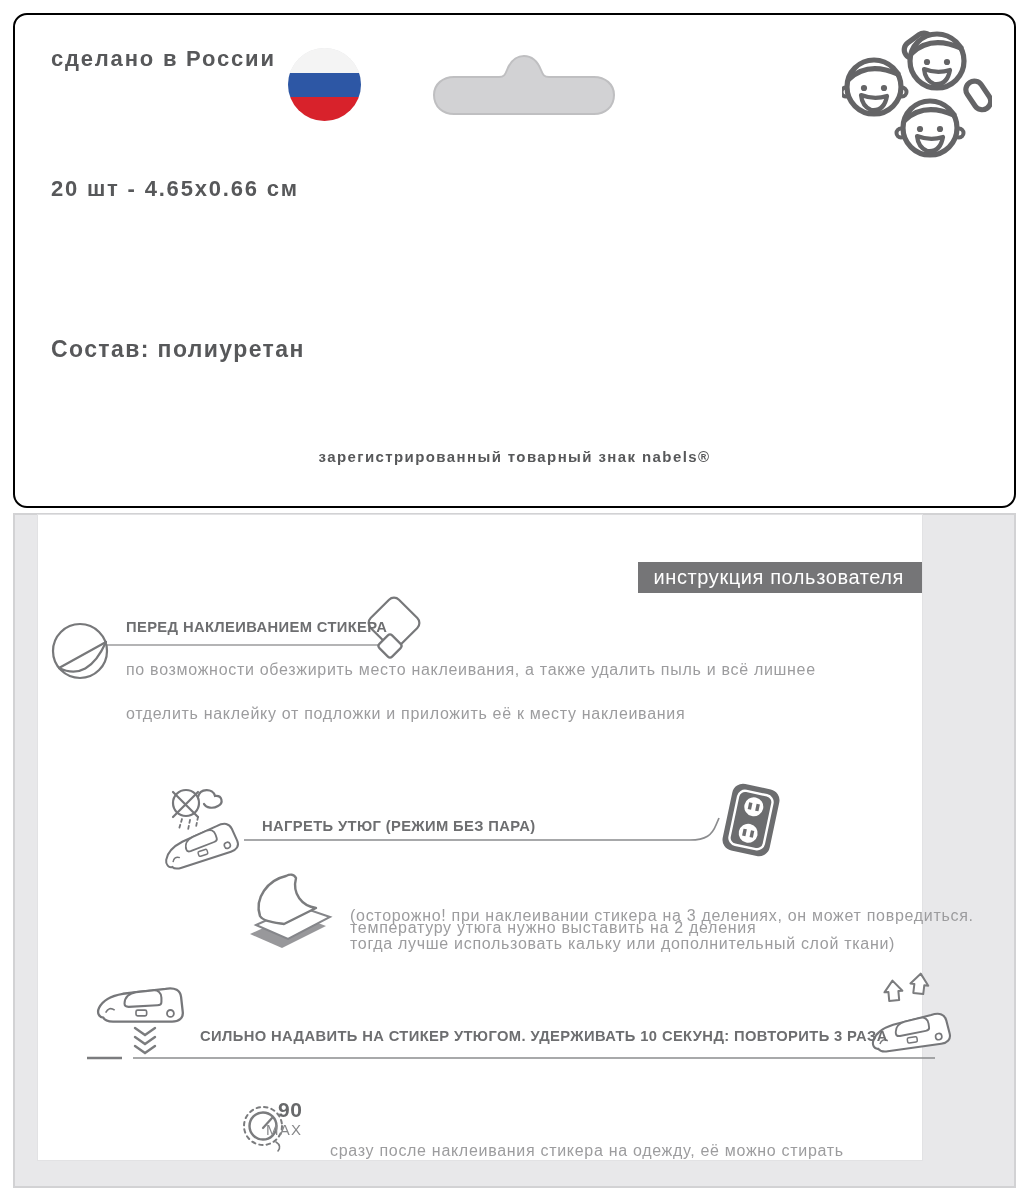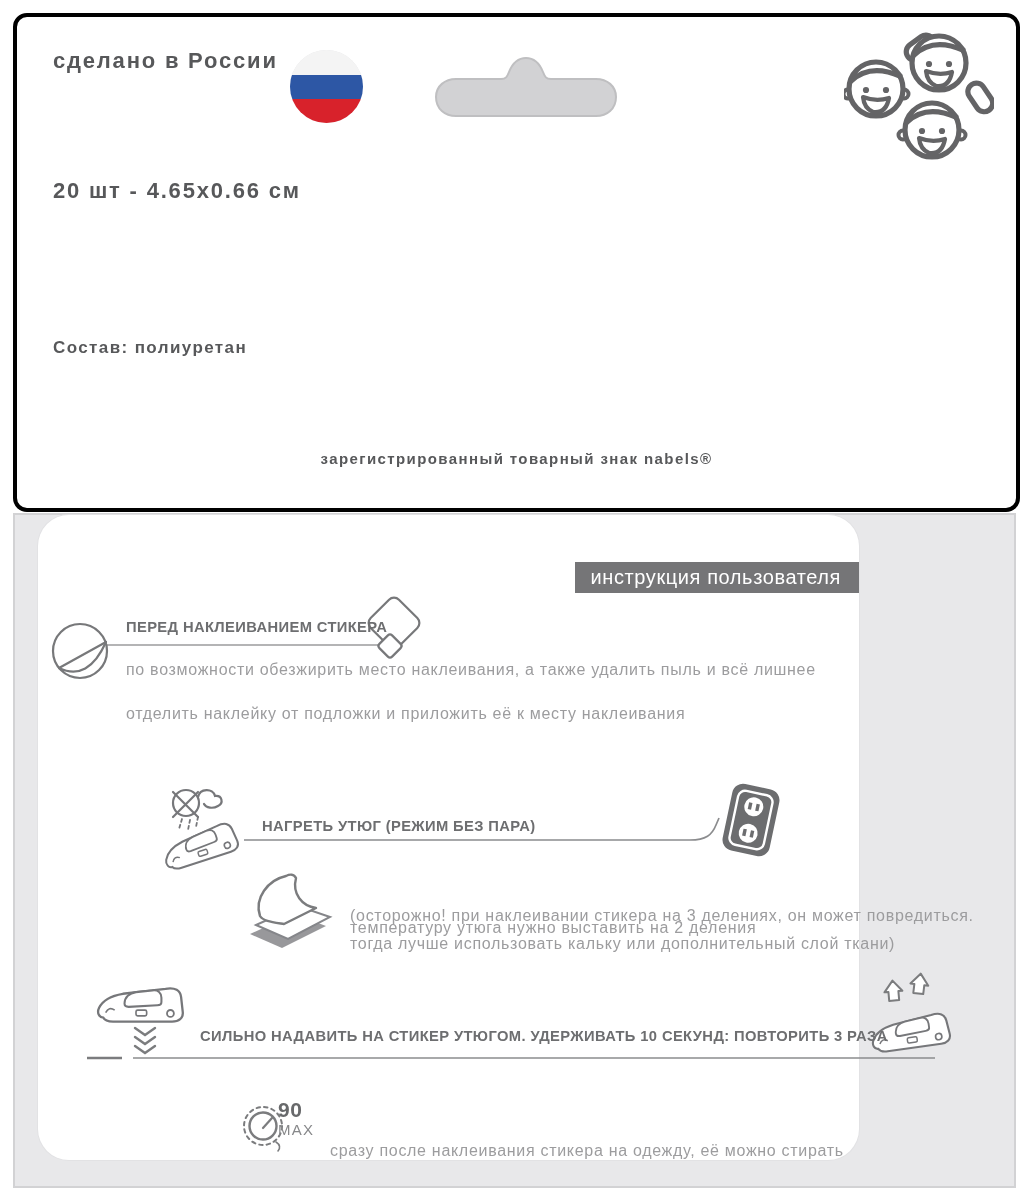--- a/index.html
+++ b/index.html
@@ -4,46 +4,45 @@
 <style>
   html,body{margin:0;padding:0;}
   body{
     width:1029px;height:1200px;position:relative;background:#ffffff;
     font-family:"Liberation Sans","DejaVu Sans",sans-serif;
     -webkit-font-smoothing:antialiased;overflow:hidden;
   }
   
   .top-card{
     position:absolute;left:13px;top:13px;width:999px;height:491px;
-    background:#ffffff;border:4px solid #000000;border-radius:14px;
+    background:#ffffff;border:2px solid #000000;border-radius:14px;
   }
   .made-in{position:absolute;left:36px;top:31px;font-size:22px;font-weight:600;
     color:#57585a;letter-spacing:1.8px;white-space:nowrap;}
   .flag{position:absolute;left:273px;top:33px;width:73px;height:73px;border-radius:50%;
     overflow:hidden;box-shadow:0 0 0 1px #e4e4e6 inset;}
   .flag .f-w{height:34%;background:#f4f4f4;}
   .flag .f-b{height:33%;background:#2d57a5;}
   .flag .f-r{height:33%;background:#d8222b;}
   .tab{position:absolute;left:412px;top:37px;}
   .faces{position:absolute;left:827px;top:11px;}
   .sizes{position:absolute;left:36px;top:155px;font-size:22px;font-weight:600;
     color:#57585a;letter-spacing:1.8px;line-height:37px;white-space:nowrap;}
-  .comp{position:absolute;left:36px;top:321px;font-size:17px;font-weight:600;
+  .comp{position:absolute;left:36px;top:321px;font-size:23px;font-weight:600;
     color:#57585a;letter-spacing:1.4px;white-space:nowrap;}
   .tm{position:absolute;left:0;right:0;top:433px;text-align:center;font-size:15px;
     font-weight:600;color:#57585a;letter-spacing:1.4px;white-space:nowrap;}
   
   .panel{
     position:absolute;left:13px;top:513px;width:999px;height:671px;
     background:#e8e8ea;border:2px solid #d2d2d4;
   }
   .inner{
-    position:absolute;left:23px;top:0;width:821px;height:645px;background:#ffffff;
+    position:absolute;left:23px;top:0;width:884px;height:645px;background:#ffffff;
     box-shadow:0 0 0 1px #e2e2e4;
-    border-radius:31px;
   }
   .badge{
     position:absolute;right:0;top:47px;height:31px;line-height:31px;
     background:#757577;color:#ffffff;font-size:20px;letter-spacing:0.6px;
     padding:0 18px 0 16px;white-space:nowrap;
   }
   .art{position:absolute;left:0;top:0;}
   .s-title{
     position:absolute;font-weight:700;font-size:15.5px;color:#6d6e70;
     letter-spacing:0.4px;white-space:nowrap;transform:scaleX(0.95);transform-origin:0 0;
@@ -54,21 +53,21 @@
   .t1{left:88px;top:103px;}
   .b1a{left:88px;top:146px;}
   .b1b{left:88px;top:190px;}
   .t2{left:224px;top:302px;}
   .b2a{left:312px;top:364px;margin-top:40px;}
   .b2b{left:312px;top:392px;}
   .b2c{left:312px;top:420px;}
   .t3{left:162px;top:512px;}
   .b4{left:292px;top:593px;margin-top:34px;}
   .temp90{position:absolute;left:240px;top:583px;font-size:21px;font-weight:700;color:#68696b;letter-spacing:0.5px;text-align:center;}
-  .tempmax{position:absolute;left:240px;top:606px;font-size:15px;color:#87888a;letter-spacing:1.2px;}
+  .tempmax{position:absolute;left:228px;top:606px;font-size:15px;color:#87888a;letter-spacing:1.2px;}
 </style>
 </head>
 <body>
 
 <div class="top-card">
 
   <div class="made-in">сделано в России</div>
 
   <div class="flag">
     <div class="f-w"></div>

